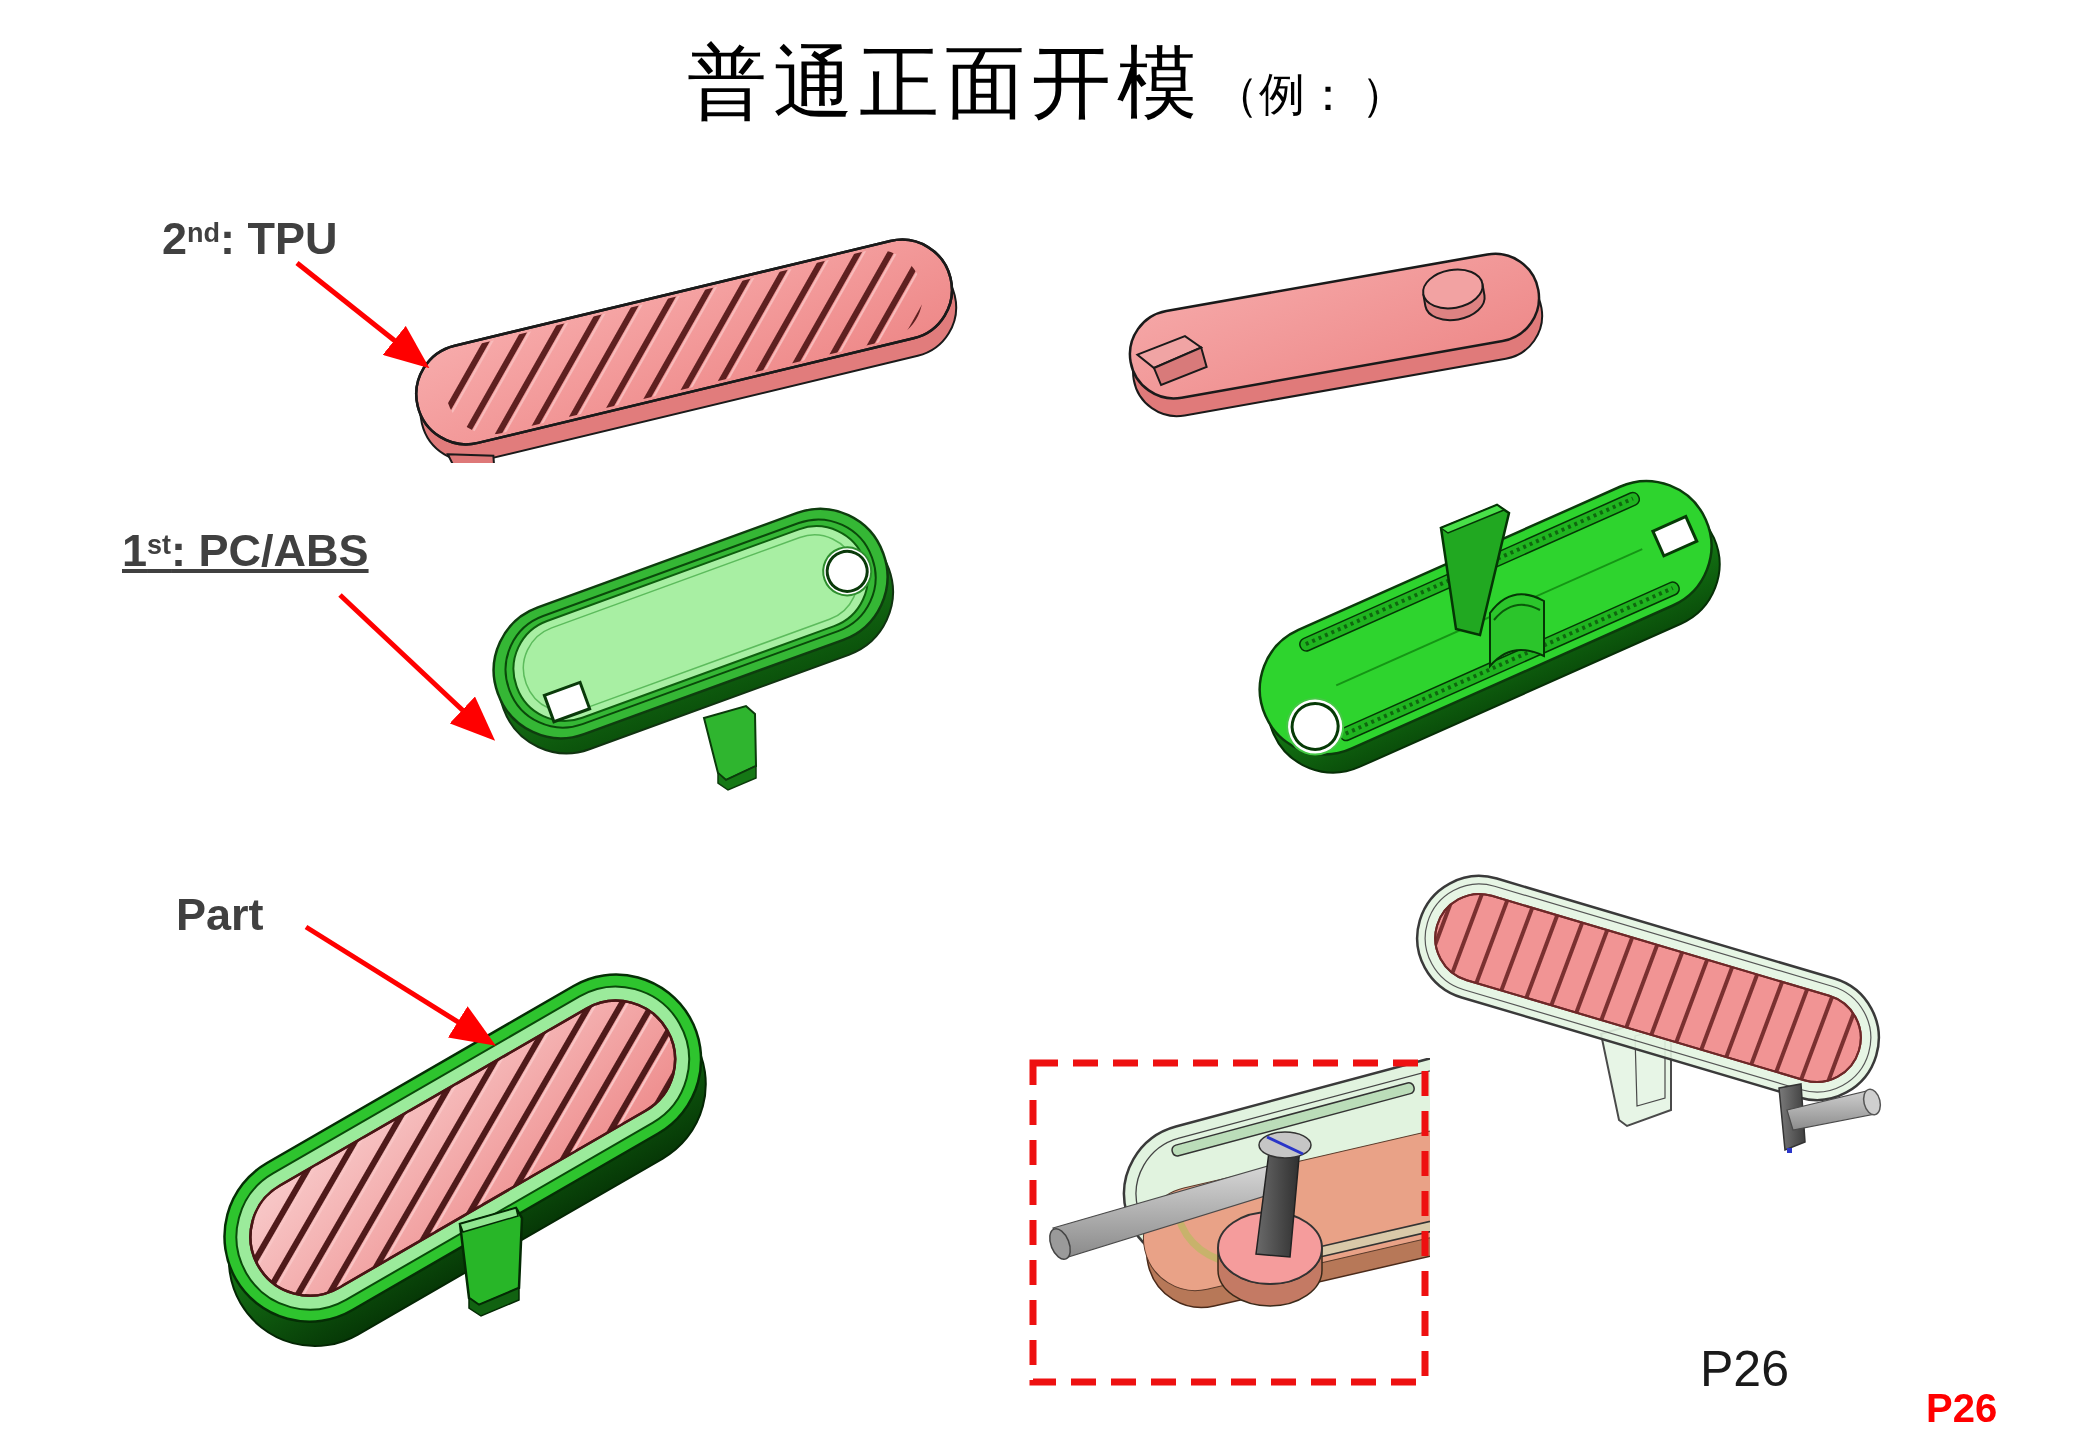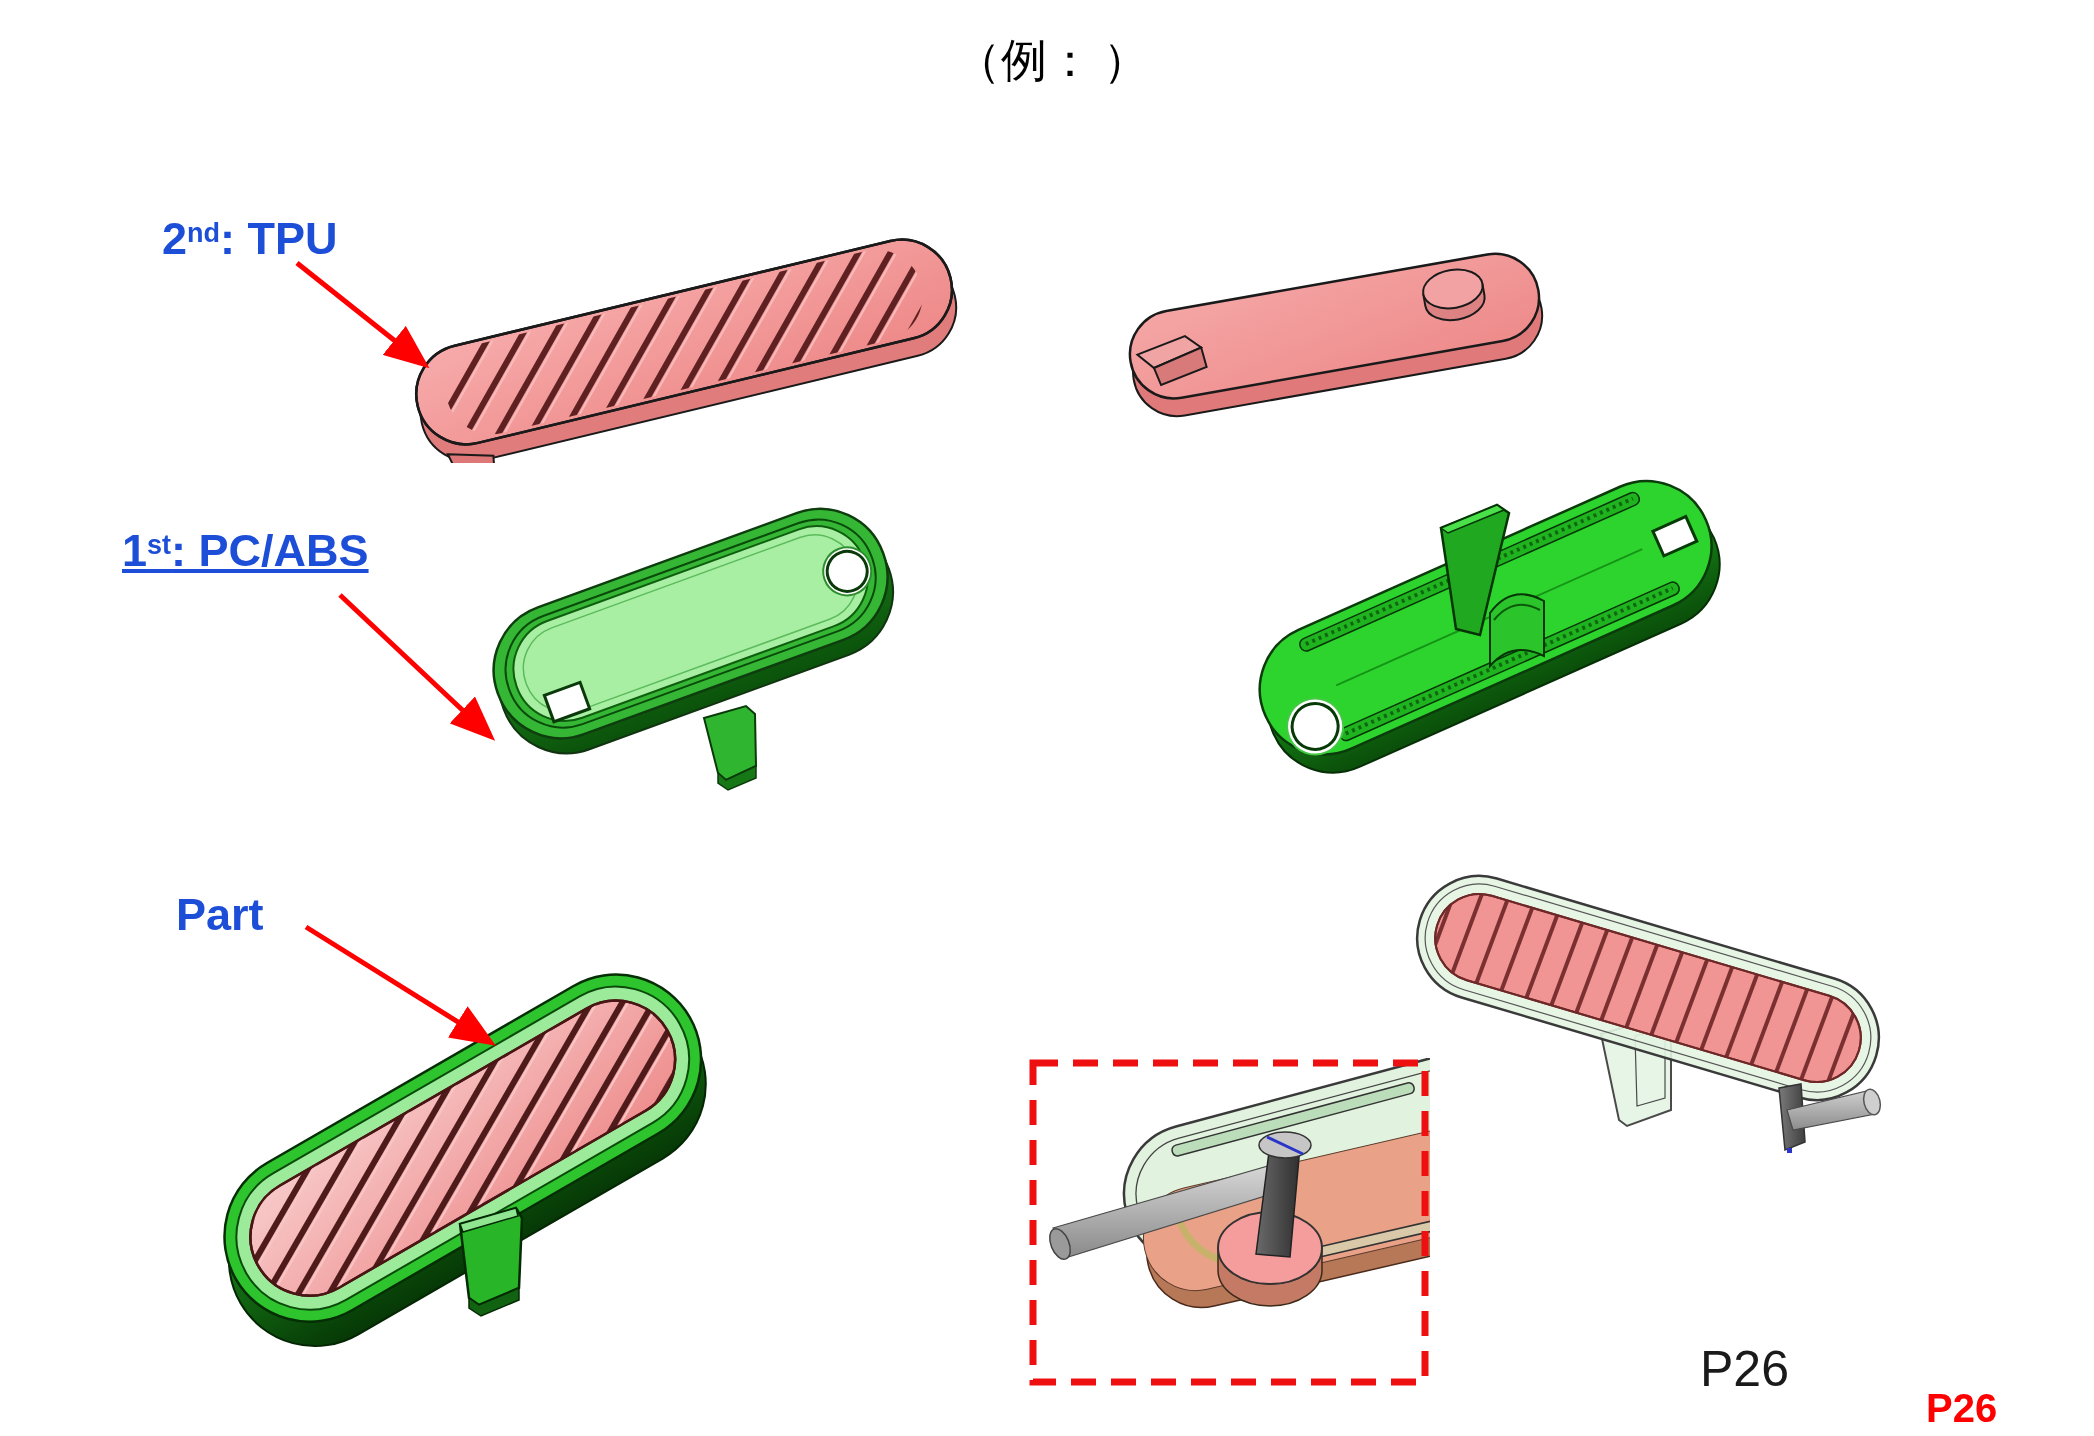--- a/index.html
+++ b/index.html
@@ -6,21 +6,21 @@
   .slide{position:relative;width:2094px;height:1436px;background:#ffffff;overflow:hidden;
          font-family:"Liberation Sans","DejaVu Sans",sans-serif;}
   
   .title-row{position:absolute;top:30px;left:0;width:100%;display:flex;
              justify-content:center;align-items:baseline;white-space:nowrap;}
   .title-main{font-family:"Liberation Serif","DejaVu Serif",serif;font-size:80px;
               color:#000;letter-spacing:6px;font-weight:400;}
   .title-sub-cjk{font-family:"Liberation Serif","DejaVu Serif",serif;font-size:46px;color:#000;margin-left:10px;}
   .title-sub-code{font-family:"Liberation Sans","DejaVu Sans",sans-serif;font-size:47px;color:#000;}
   
-  .anno{position:absolute;font-weight:bold;color:#1d4ed8;font-size:45px;line-height:1;}
+  .anno{position:absolute;font-weight:bold;color:#404040;font-size:45px;line-height:1;}
   .anno .sup{font-size:0.6em;position:relative;top:-0.45em;}
   #label-2nd{left:162px;top:216px;}
   #label-1st{left:122px;top:528px;text-decoration:underline;}
   #label-part{left:176px;top:892px;}
   
   .fig{position:absolute;}
   #fig-tpu-top{left:390px;top:238px;}
   #fig-tpu-bottom{left:1108px;top:232px;}
   #fig-frame-top{left:478px;top:478px;}
   #fig-frame-bottom{left:1232px;top:448px;}
@@ -32,20 +32,21 @@
   
   #page-num{position:absolute;left:1700px;top:1340px;font-size:50px;color:#1a1a1a;}
   #page-num-footer{position:absolute;left:1926px;top:1386px;font-size:40px;font-weight:bold;color:#ff0000;}
 </style>
 </head>
 <body>
 
 <div class="slide">
 
   <div class="title-row">
+    <span class="title-main">普通正面开模</span>
     <span class="title-sub-cjk">（例：</span>
     <span class="title-sub-cjk">）</span>
   </div>
 
   <div class="anno" id="label-2nd">
     <span>2</span><span class="sup">nd</span><span>: TPU</span>
   </div>
   <div class="anno" id="label-1st">
     <span>1</span><span class="sup">st</span><span>: PC/ABS</span>
   </div>

